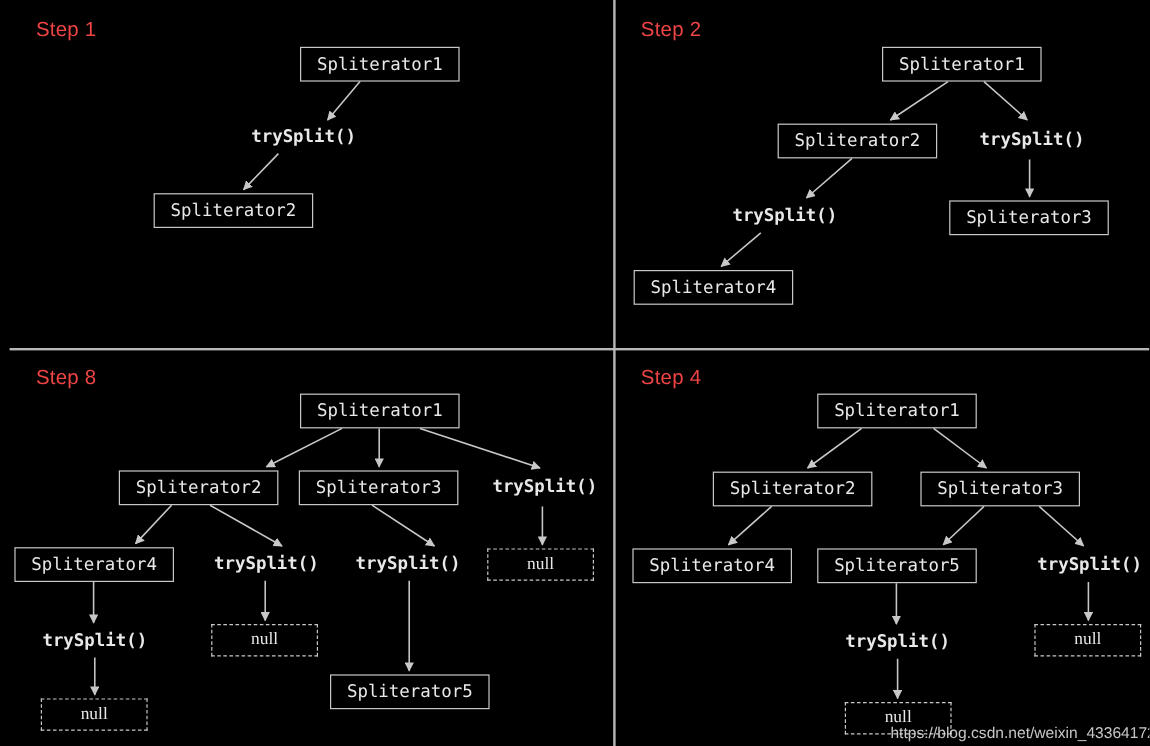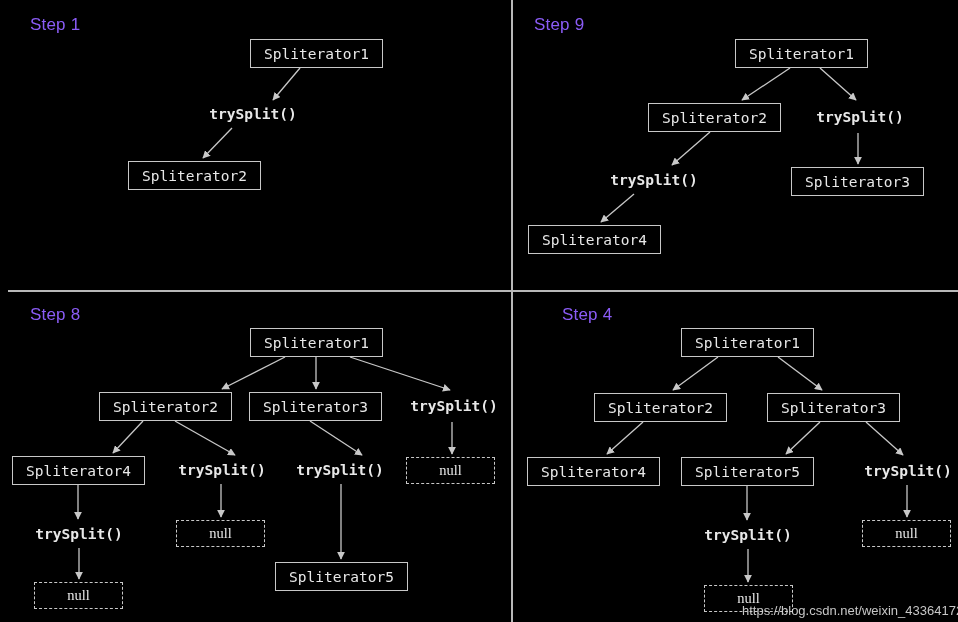--- a/index.html
+++ b/index.html
@@ -26,21 +26,21 @@
     position: absolute;
     background: #b8b8b8;
   }
   .divider-v { width: 2px; }
   .divider-h { height: 2px; }
 
   .step-title {
     position: absolute;
     font-family: "Liberation Sans", "DejaVu Sans", sans-serif;
     font-size: 17px;
-    color: #8b5cf6;
+    color: #ef4444;
     white-space: nowrap;
     letter-spacing: 0.2px;
   }
 
   .node {
     position: absolute;
     box-sizing: border-box;
     display: flex;
     align-items: center;
     justify-content: center;
@@ -115,41 +115,41 @@
   </svg>
 
   <div class="divider-v" style="left: 511px; top: 0px; height: 622px;"></div>
   <div class="divider-h" style="left: 8px; top: 290px; width: 950px;"></div>
 
   <div id="panels">
       <div class="step-title" style="left: 30px; top: 15px;">Step 1</div>
       <div class="node boxed" style="left: 250px; top: 39px; width: 133px; height: 29px;">Spliterator1</div>
       <div class="node plain" style="left: 203px; top: 103px; width: 100px; height: 22px;">trySplit()</div>
       <div class="node boxed" style="left: 128px; top: 161px; width: 133px; height: 29px;">Spliterator2</div>
-      <div class="step-title" style="left: 534px; top: 15px;">Step 9</div>
+      <div class="step-title" style="left: 534px; top: 15px;">Step 2</div>
       <div class="node boxed" style="left: 735px; top: 39px; width: 133px; height: 29px;">Spliterator1</div>
       <div class="node boxed" style="left: 648px; top: 103px; width: 133px; height: 29px;">Spliterator2</div>
       <div class="node plain" style="left: 810px; top: 106px; width: 100px; height: 22px;">trySplit()</div>
       <div class="node plain" style="left: 604px; top: 169px; width: 100px; height: 22px;">trySplit()</div>
       <div class="node boxed" style="left: 791px; top: 167px; width: 133px; height: 29px;">Spliterator3</div>
       <div class="node boxed" style="left: 528px; top: 225px; width: 133px; height: 29px;">Spliterator4</div>
       <div class="step-title" style="left: 30px; top: 305px;">Step 8</div>
       <div class="node boxed" style="left: 250px; top: 328px; width: 133px; height: 29px;">Spliterator1</div>
       <div class="node boxed" style="left: 99px; top: 392px; width: 133px; height: 29px;">Spliterator2</div>
       <div class="node boxed" style="left: 249px; top: 392px; width: 133px; height: 29px;">Spliterator3</div>
       <div class="node plain" style="left: 404px; top: 395px; width: 100px; height: 22px;">trySplit()</div>
       <div class="node boxed" style="left: 12px; top: 456px; width: 133px; height: 29px;">Spliterator4</div>
       <div class="node plain" style="left: 172px; top: 459px; width: 100px; height: 22px;">trySplit()</div>
       <div class="node plain" style="left: 290px; top: 459px; width: 100px; height: 22px;">trySplit()</div>
       <div class="node dashed" style="left: 406px; top: 457px; width: 89px; height: 27px;">null</div>
       <div class="node plain" style="left: 29px; top: 523px; width: 100px; height: 22px;">trySplit()</div>
       <div class="node dashed" style="left: 176px; top: 520px; width: 89px; height: 27px;">null</div>
       <div class="node boxed" style="left: 275px; top: 562px; width: 133px; height: 29px;">Spliterator5</div>
       <div class="node dashed" style="left: 34px; top: 582px; width: 89px; height: 27px;">null</div>
-      <div class="step-title" style="left: 562px; top: 305px;">Step 4</div>
+      <div class="step-title" style="left: 534px; top: 305px;">Step 4</div>
       <div class="node boxed" style="left: 681px; top: 328px; width: 133px; height: 29px;">Spliterator1</div>
       <div class="node boxed" style="left: 594px; top: 393px; width: 133px; height: 29px;">Spliterator2</div>
       <div class="node boxed" style="left: 767px; top: 393px; width: 133px; height: 29px;">Spliterator3</div>
       <div class="node boxed" style="left: 527px; top: 457px; width: 133px; height: 29px;">Spliterator4</div>
       <div class="node boxed" style="left: 681px; top: 457px; width: 133px; height: 29px;">Spliterator5</div>
       <div class="node plain" style="left: 858px; top: 460px; width: 100px; height: 22px;">trySplit()</div>
       <div class="node plain" style="left: 698px; top: 524px; width: 100px; height: 22px;">trySplit()</div>
       <div class="node dashed" style="left: 862px; top: 520px; width: 89px; height: 27px;">null</div>
       <div class="node dashed" style="left: 704px; top: 585px; width: 89px; height: 27px;">null</div>
     </div>

